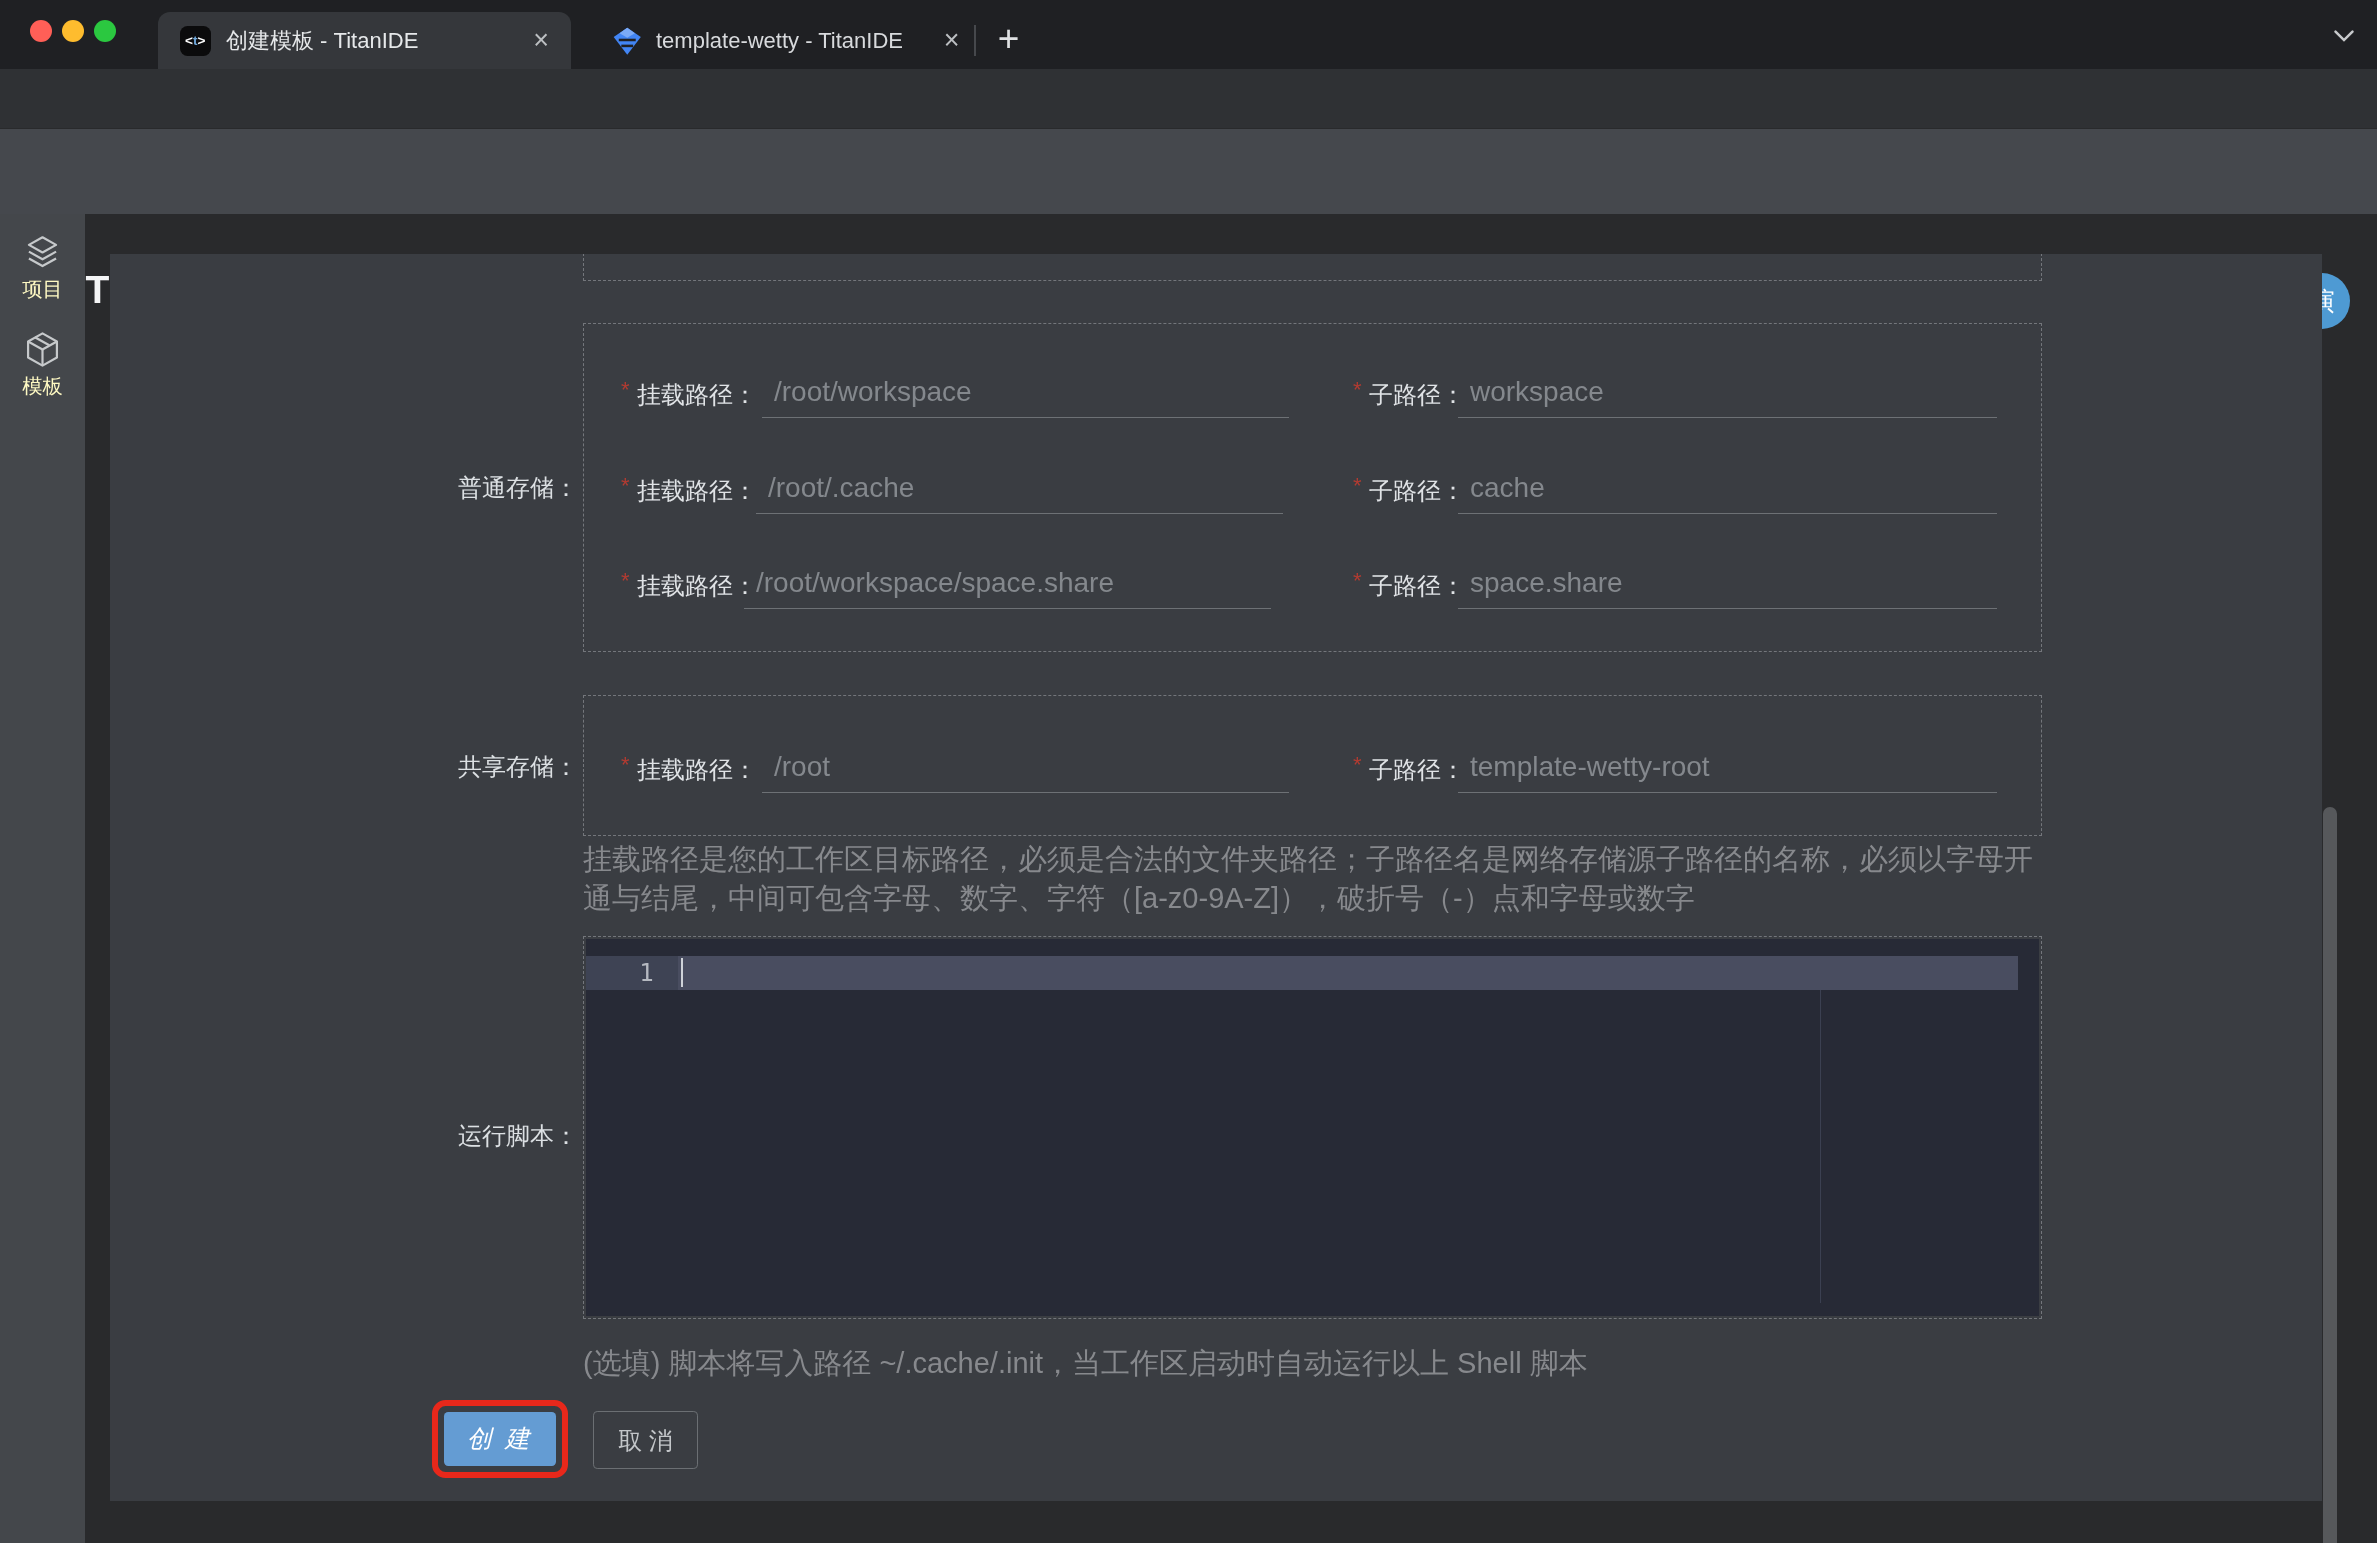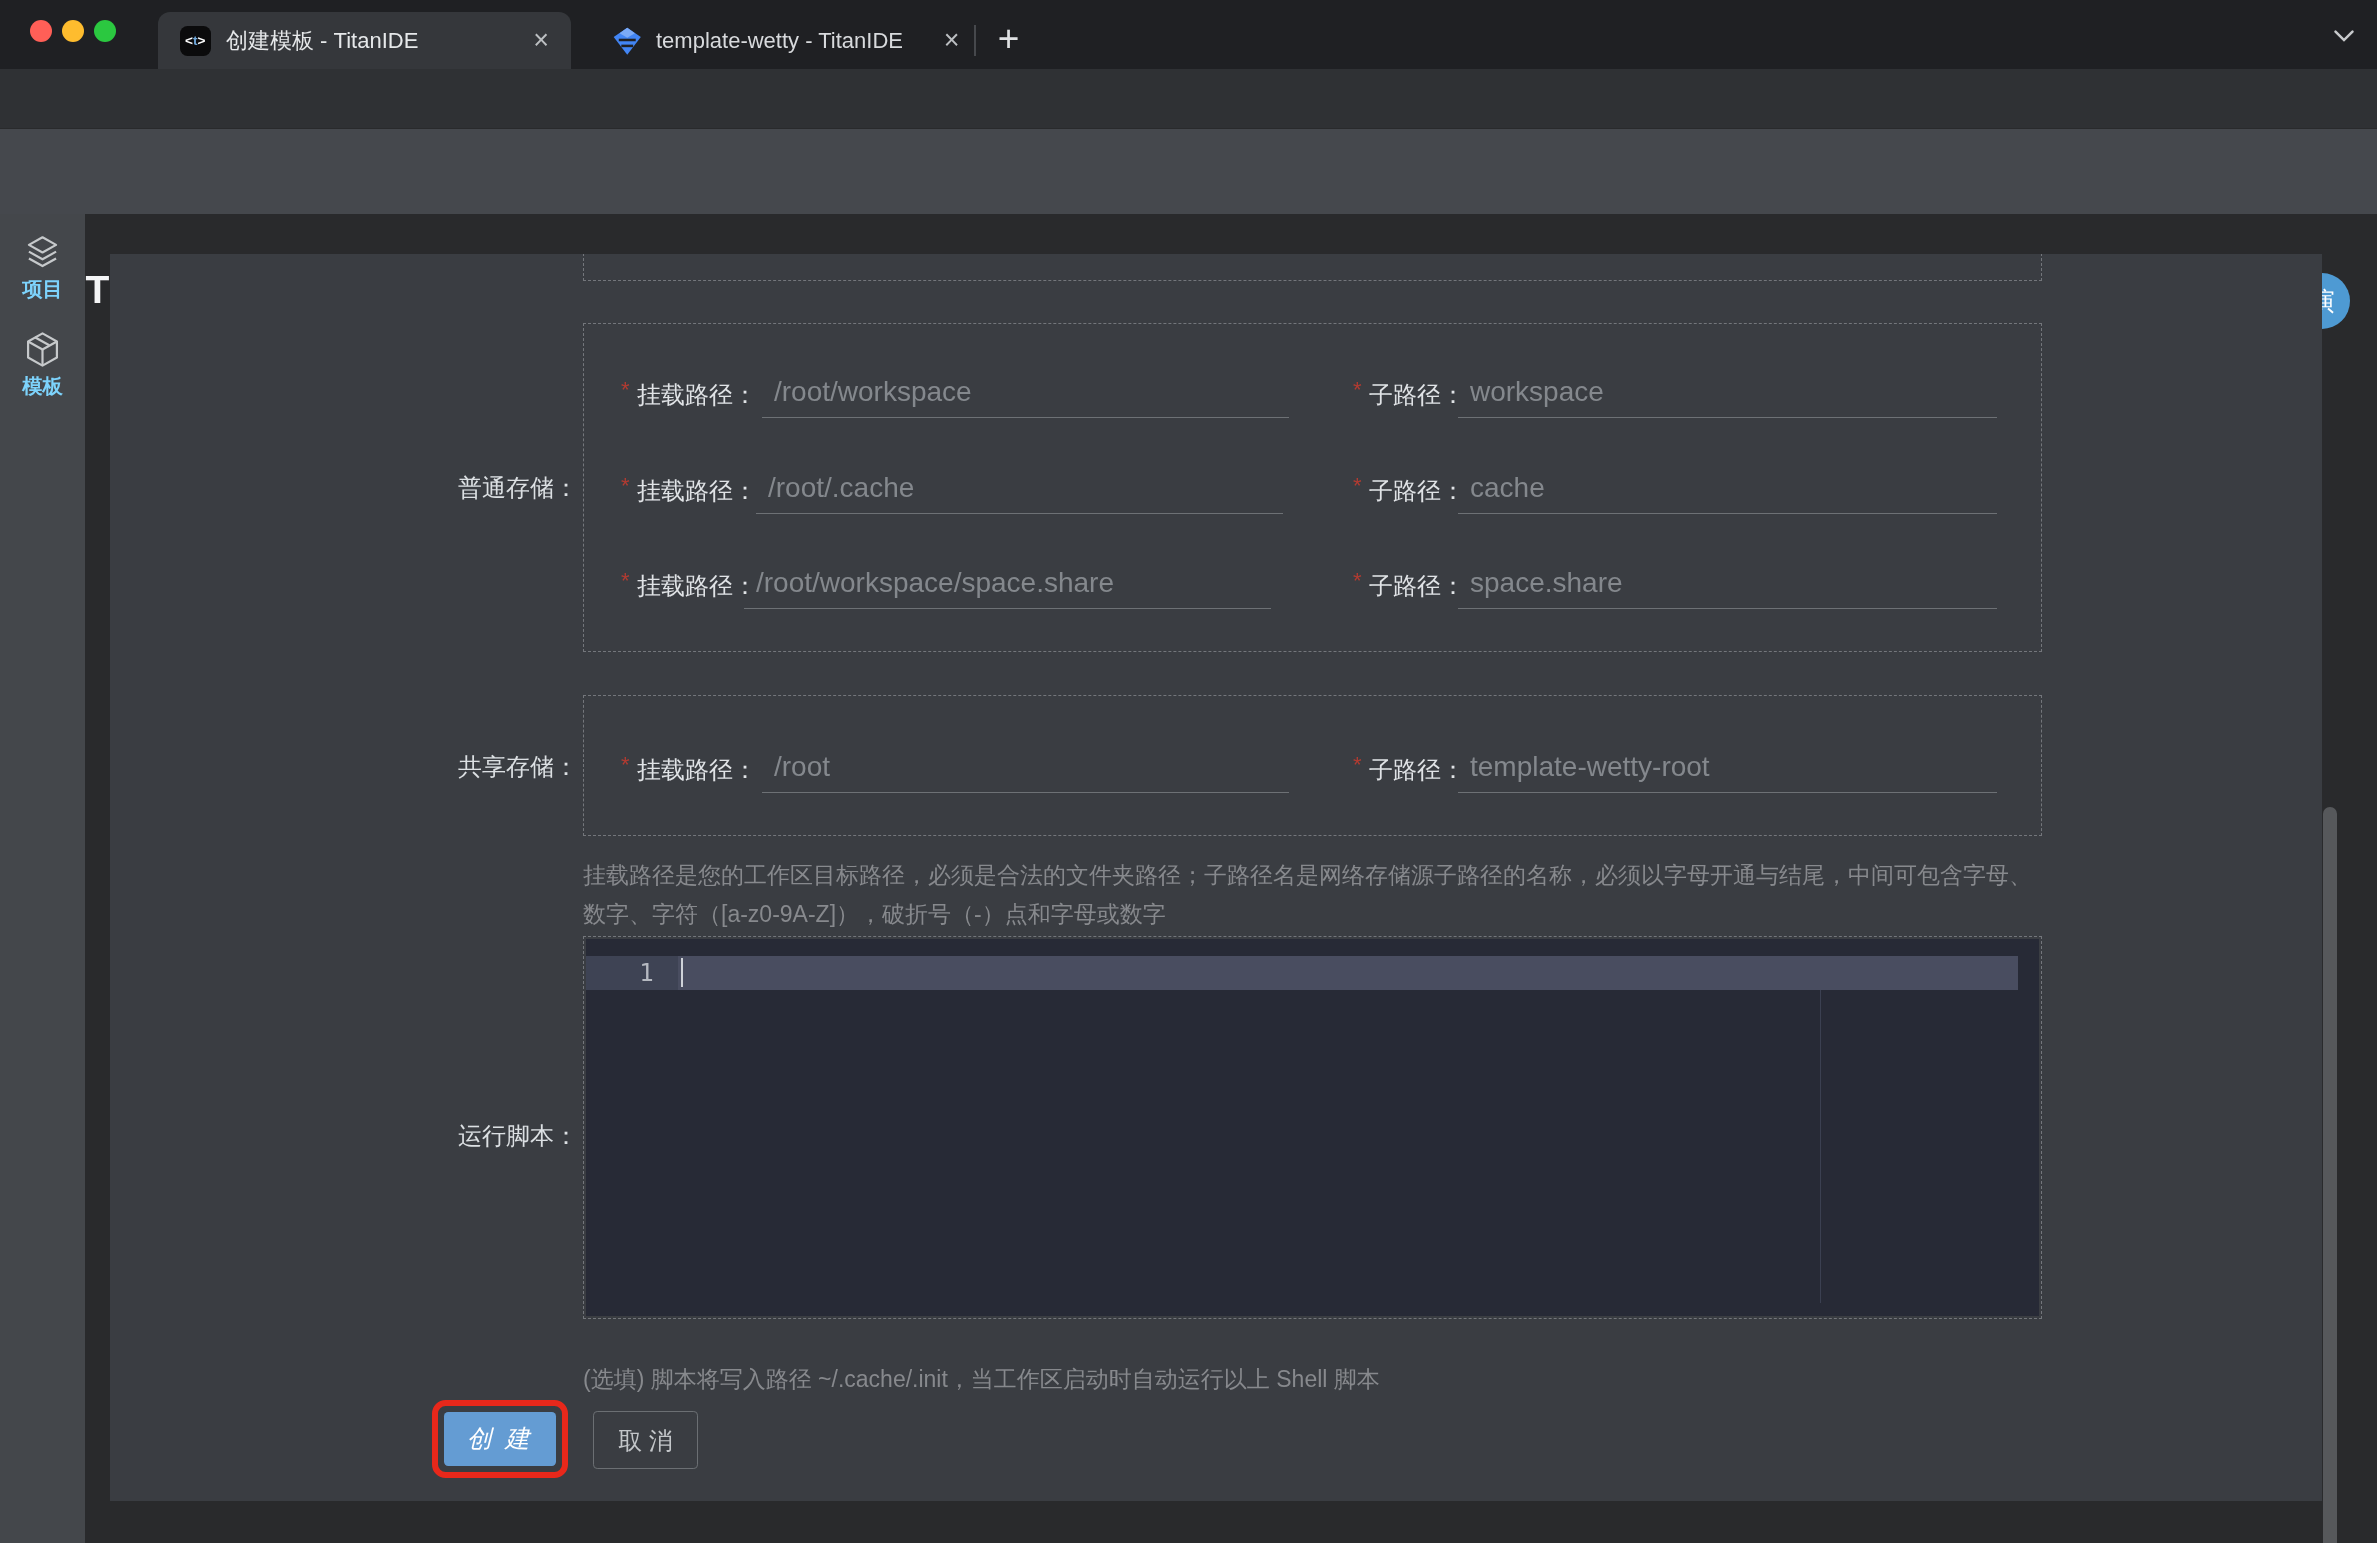--- a/index.html
+++ b/index.html
@@ -49,34 +49,34 @@
   .ws-select { left:988px; top:147px; width:351px; height:49px; border:1.7px solid #62666a; border-radius:5.1px; }
   .ws-value { left:20.3px; line-height:46px; font-size:24px; color:#a3a6aa; }
   .help-circle { left:2179px; top:157px; width:34px; height:34px; border:2.5px solid #c8cbce; border-radius:50%;
                  color:#c8cbce; font-size:20.3px; line-height:29px; text-align:center; font-weight:bold; }
   .avatar-yan { left:2294px; top:144px; width:56px; height:56px; border-radius:50%; background:#4e9ad3;
                 color:#fff; font-size:25.4px; line-height:56px; text-align:center; }
 
   
   .sidenav { left:0; top:214px; width:85px; height:1330px; background:#44474b; }
   .side-item { left:0; width:85px; text-align:center; }
-  .side-item .lbl { display:block; margin-top:3.4px; font-size:20.3px; color:#7dd3fc;font-weight:bold; }
+  .side-item .lbl { display:block; margin-top:3.4px; font-size:20.3px; color:#fef9c3; }
 
   
   .panel { left:110px; top:254px; width:2212px; height:1247px; background:#3a3d42; overflow:hidden; }
   .dashedbox { border:1.7px dashed #73767b; }
   .sec-label { width:180px; text-align:right; font-size:24px; color:#dce0e3; line-height:27px; }
   .frow { left:0; width:100%; height:64px; }
   .star { top:15.3px; color:#b23b31; font-size:22px; }
   .flabel { top:18.6px; font-size:24px; color:#e0e3e6; line-height:27px; white-space:nowrap; }
   .finput { top:12px; height:44px; background:transparent; border:none; border-bottom:1.7px solid #6d7175;
             font-size:28px; color:#babec2; padding:0 12px 6.8px 12px; outline:none;
             font-family:"Liberation Sans","DejaVu Sans",sans-serif; }
   .finput::placeholder { color:#84888d; opacity:1; }
-  .hint { font-size:23px; line-height:39px; color:#87898d;margin-top:16px; }
+  .hint { font-size:29px; line-height:39px; color:#87898d; }
 
   
   .editor { left:1.7px; top:1.7px; right:1.7px; bottom:1.7px; background:#272a36; }
   .ed-line1 { left:0; top:17px; width:1432px; height:34px; background:#494d60; }
   .ed-gutter { left:0; top:0; width:92px; height:34px; background:#3e4354; text-align:right;
                font-family:"DejaVu Sans Mono","Liberation Mono",monospace; font-size:24px; line-height:34px;
                color:#b5b9c1; padding-right:24px; }
   .ed-cursor { left:95px; top:2.5px; width:2.5px; height:29px; background:#ced2d8; }
   .ed-ruler { left:1234px; top:51px; width:1.7px; height:313px; background:#3b4051; }
 

